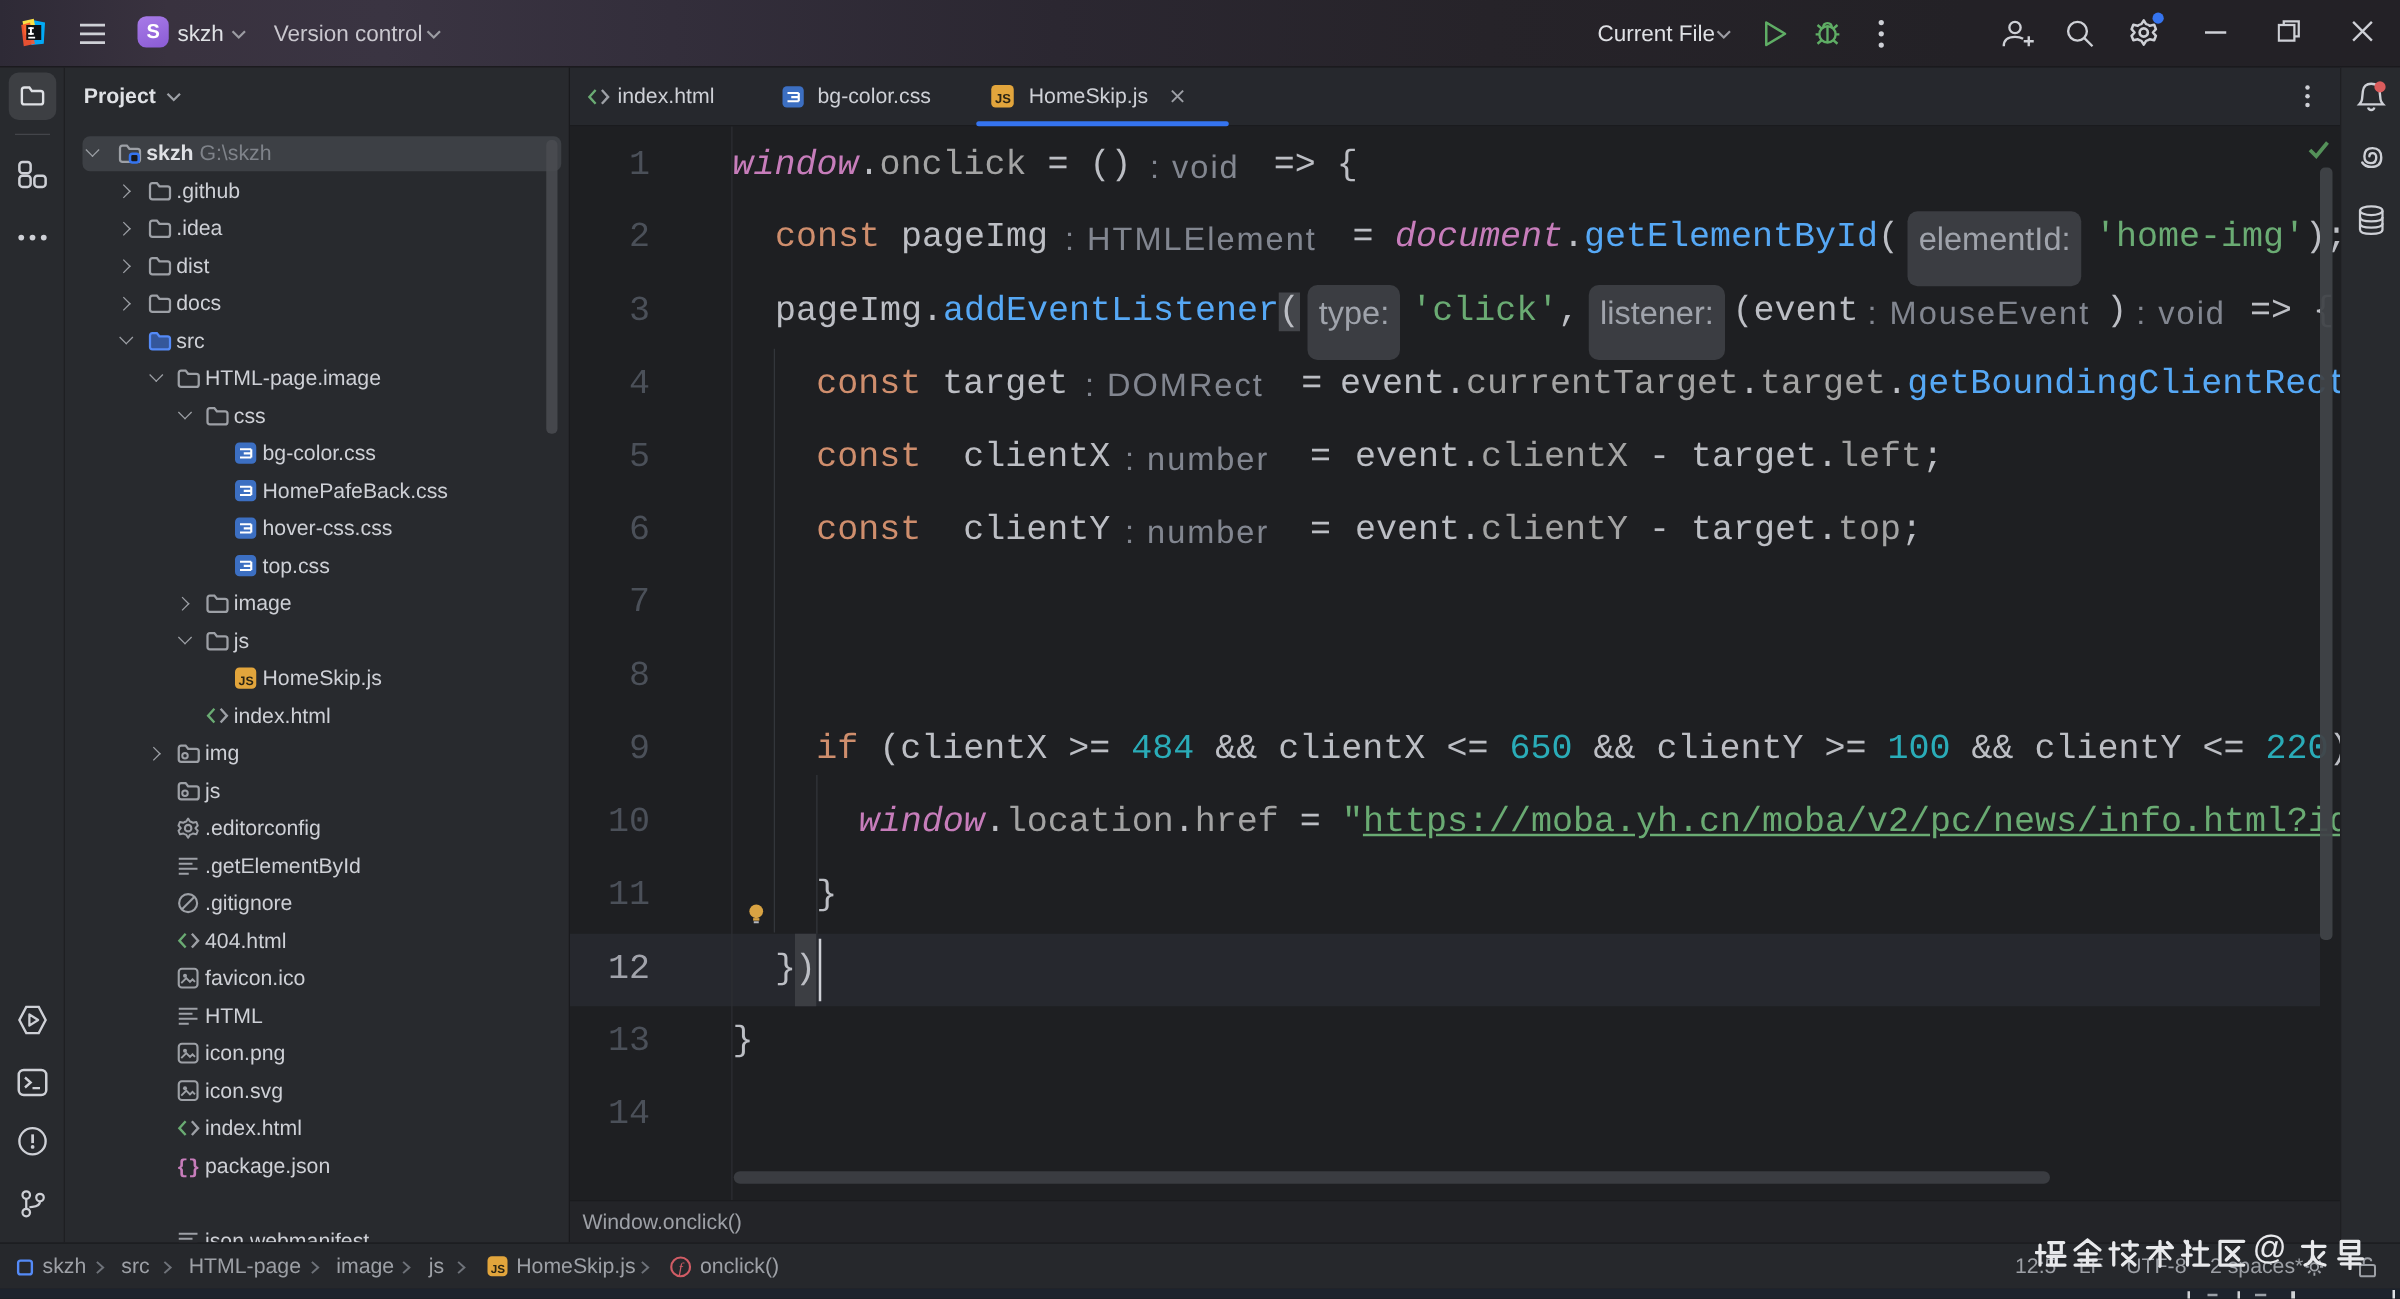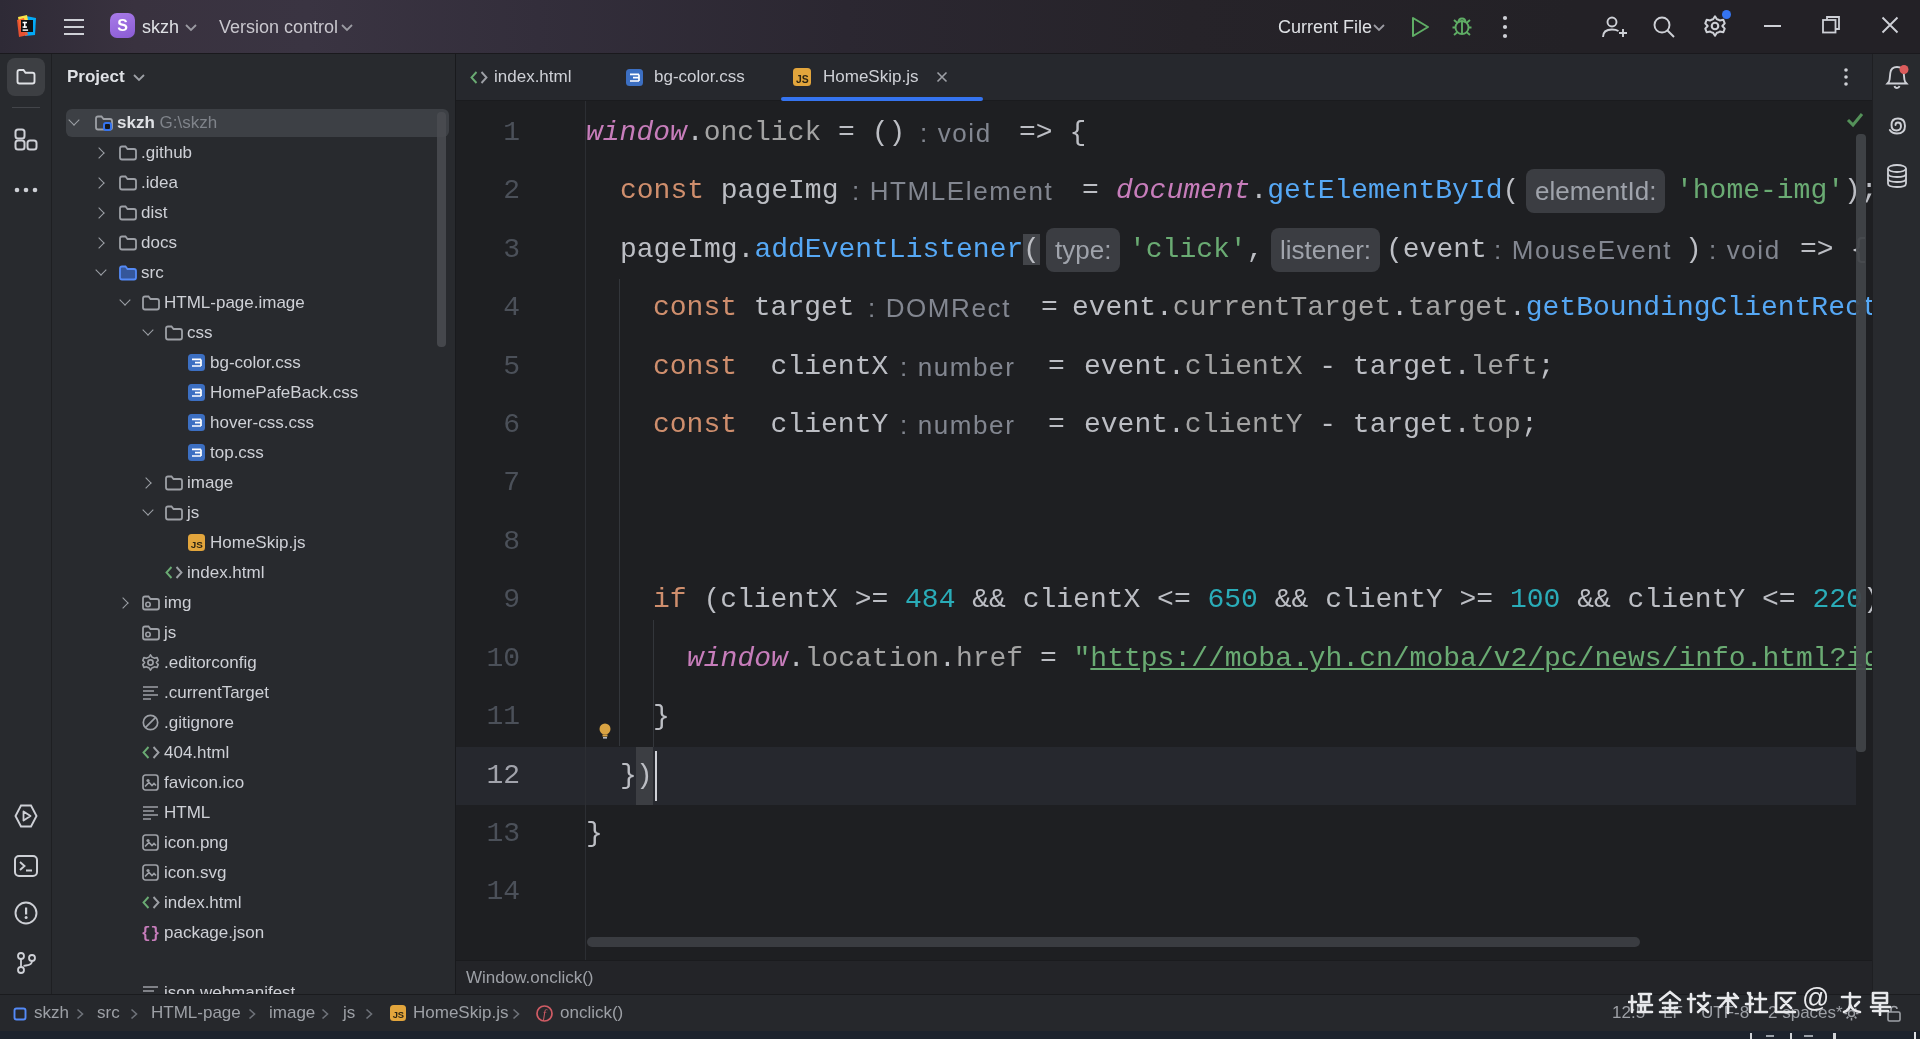--- a/index.html
+++ b/index.html
@@ -27,21 +27,21 @@
 .lnum{position:absolute;left:0;width:64px;text-align:right;color:#4b5059;font-family:"Liberation Mono",monospace;font-size:28px}
 .cl{position:absolute;font-family:"Liberation Mono",monospace;font-size:28px;color:#bcbec4;white-space:pre;line-height:58px;height:58px}
 .k{color:#cf8e6d}
 .p{color:#a3a3a3}
 .gi{color:#c77dbb;font-style:italic}
 .fn{color:#56a8f5}
 .s{color:#6aab73}
 .n{color:#2aacb8}
 .hint{position:absolute;font-family:"Liberation Sans",sans-serif;font-size:26px;color:#828690;white-space:pre;line-height:58px;height:58px;letter-spacing:1.6px}
 .hint .hbox{letter-spacing:0}
-.hbox{background:#3b3d42;border-radius:8px;padding:0 9px;line-height:44px;height:44px;margin-top:7px;color:#9fa3ab}
+.hbox{background:#3b3d42;border-radius:8px;padding:0 9px;line-height:44px;height:60px;margin-top:7px;color:#9fa3ab}
 .iguide{position:absolute;width:1px;background:#33363b}
 
 #rstripe{left:1872px;top:54px;width:48px;height:940px;background:#282a2e;border-left:1px solid #1e1f22}
 #crumbs{left:0;top:994px;width:1920px;height:37px;background:#26282c;border-top:1px solid #1a1b1e;color:#9da0a6;font-size:17px;line-height:36px}
 #taskbar{left:0;top:1031px;width:1920px;height:8px;background:#1d232d}
 svg{display:block}
 </style></head>
 <body>
 <div id="app">
 <div class="abs" id="title">
@@ -296,21 +296,21 @@
           <svg class="abs" style="left:89px;top:5px" width="19" height="19" viewBox="0 0 19 19" fill="none" xmlns="http://www.w3.org/2000/svg">
             <circle cx="9.5" cy="9.5" r="2.6" stroke="#9da0a6" stroke-width="1.7"></circle>
             <path d="M9.5 1.8 L11 4.2 Q12.4 4.5 13.3 5.2 L16.1 4.6 L17.2 7.4 L15.3 9.5 L17.2 11.6 L16.1 14.4 L13.3 13.8 Q12.4 14.5 11 14.8 L9.5 17.2 L8 14.8 Q6.6 14.5 5.7 13.8 L2.9 14.4 L1.8 11.6 L3.7 9.5 L1.8 7.4 L2.9 4.6 L5.7 5.2 Q6.6 4.5 8 4.2 Z" stroke="#9da0a6" stroke-width="1.6" fill="none" stroke-linejoin="round"></path>
           </svg>
           <span class="abs" style="left:112px;top:0;line-height:30px">.editorconfig</span>
         </div>
         <div class="trow" style="top:624px">
           <svg class="abs" style="left:89px;top:5px" width="19" height="20" viewBox="0 0 19 20" fill="none" xmlns="http://www.w3.org/2000/svg">
             <path d="M2 4 H17 M2 8 H13 M2 12 H17 M2 16 H10" stroke="#9da0a6" stroke-width="1.7"></path>
           </svg>
-          <span class="abs" style="left:112px;top:0;line-height:30px">.currentTarget</span>
+          <span class="abs" style="left:112px;top:0;line-height:30px">.getElementById</span>
         </div>
         <div class="trow" style="top:654px">
           <svg class="abs" style="left:89px;top:5px" width="19" height="19" viewBox="0 0 19 19" fill="none" xmlns="http://www.w3.org/2000/svg">
             <circle cx="9.5" cy="9.5" r="7.2" stroke="#9da0a6" stroke-width="1.7"></circle>
             <path d="M4.6 14.4 L14.4 4.6" stroke="#9da0a6" stroke-width="1.7"></path>
           </svg>
           <span class="abs" style="left:112px;top:0;line-height:30px">.gitignore</span>
         </div>
         <div class="trow" style="top:684px">
           <svg class="abs" style="left:89px;top:5px" width="20" height="19" viewBox="0 0 20 19" fill="none" xmlns="http://www.w3.org/2000/svg">

